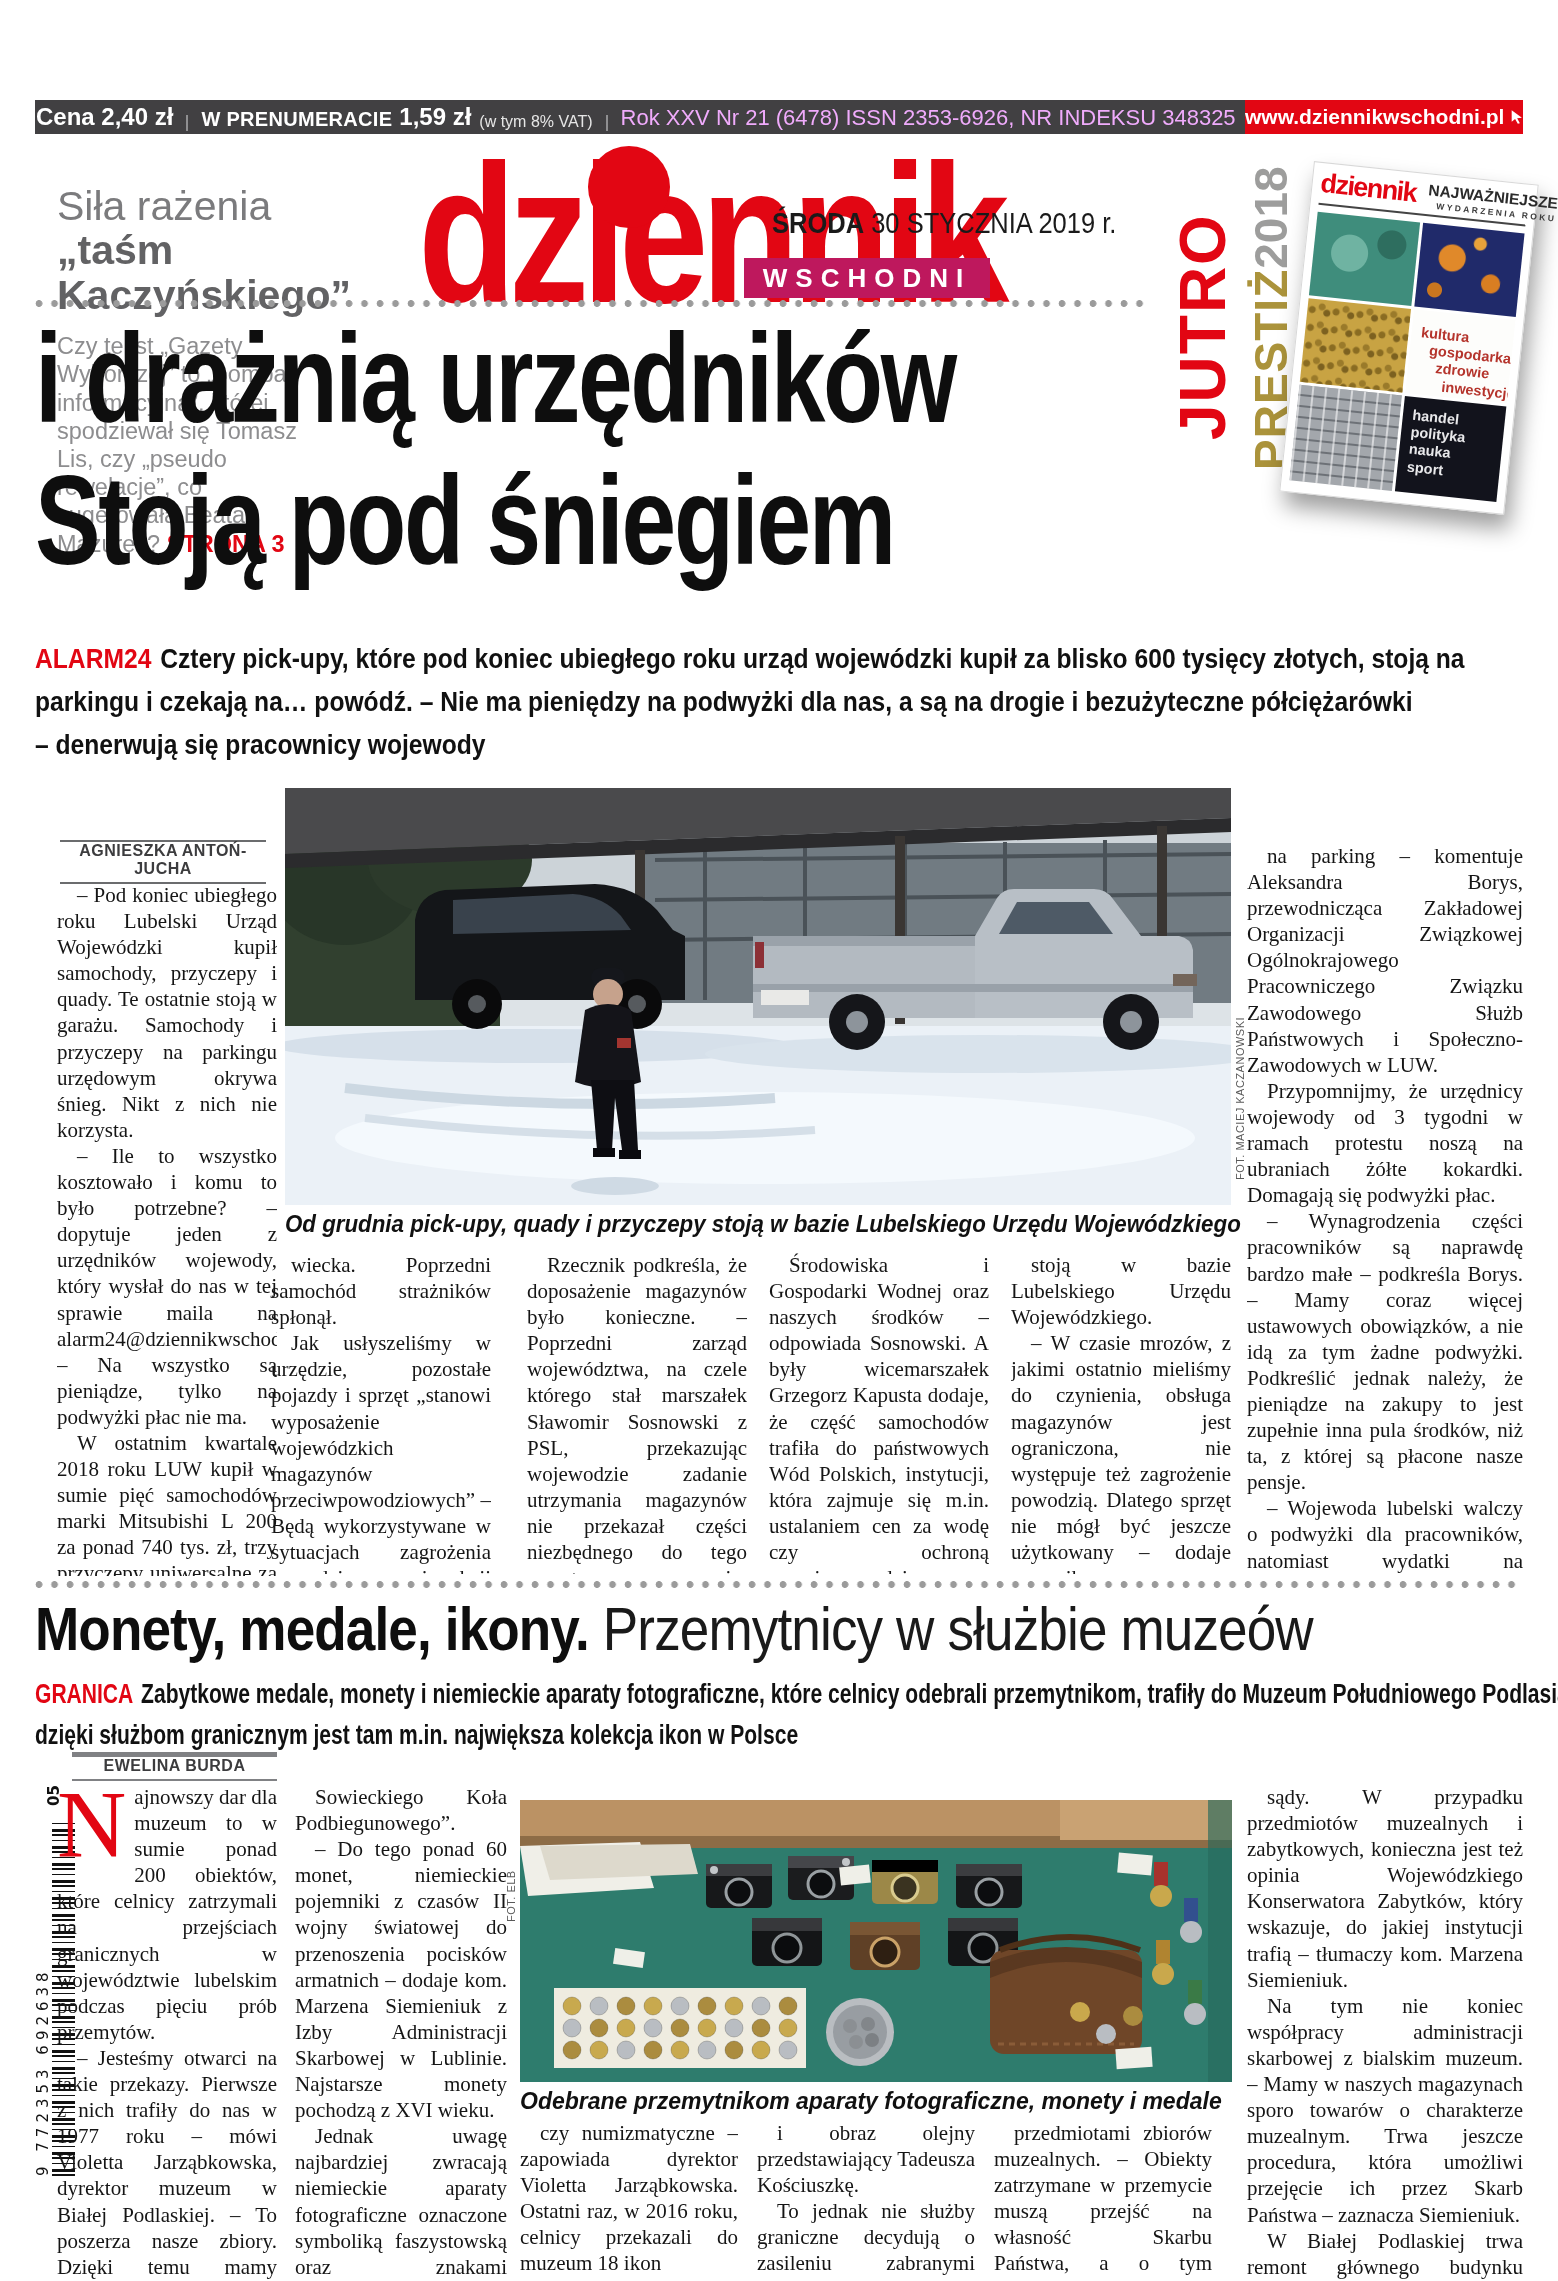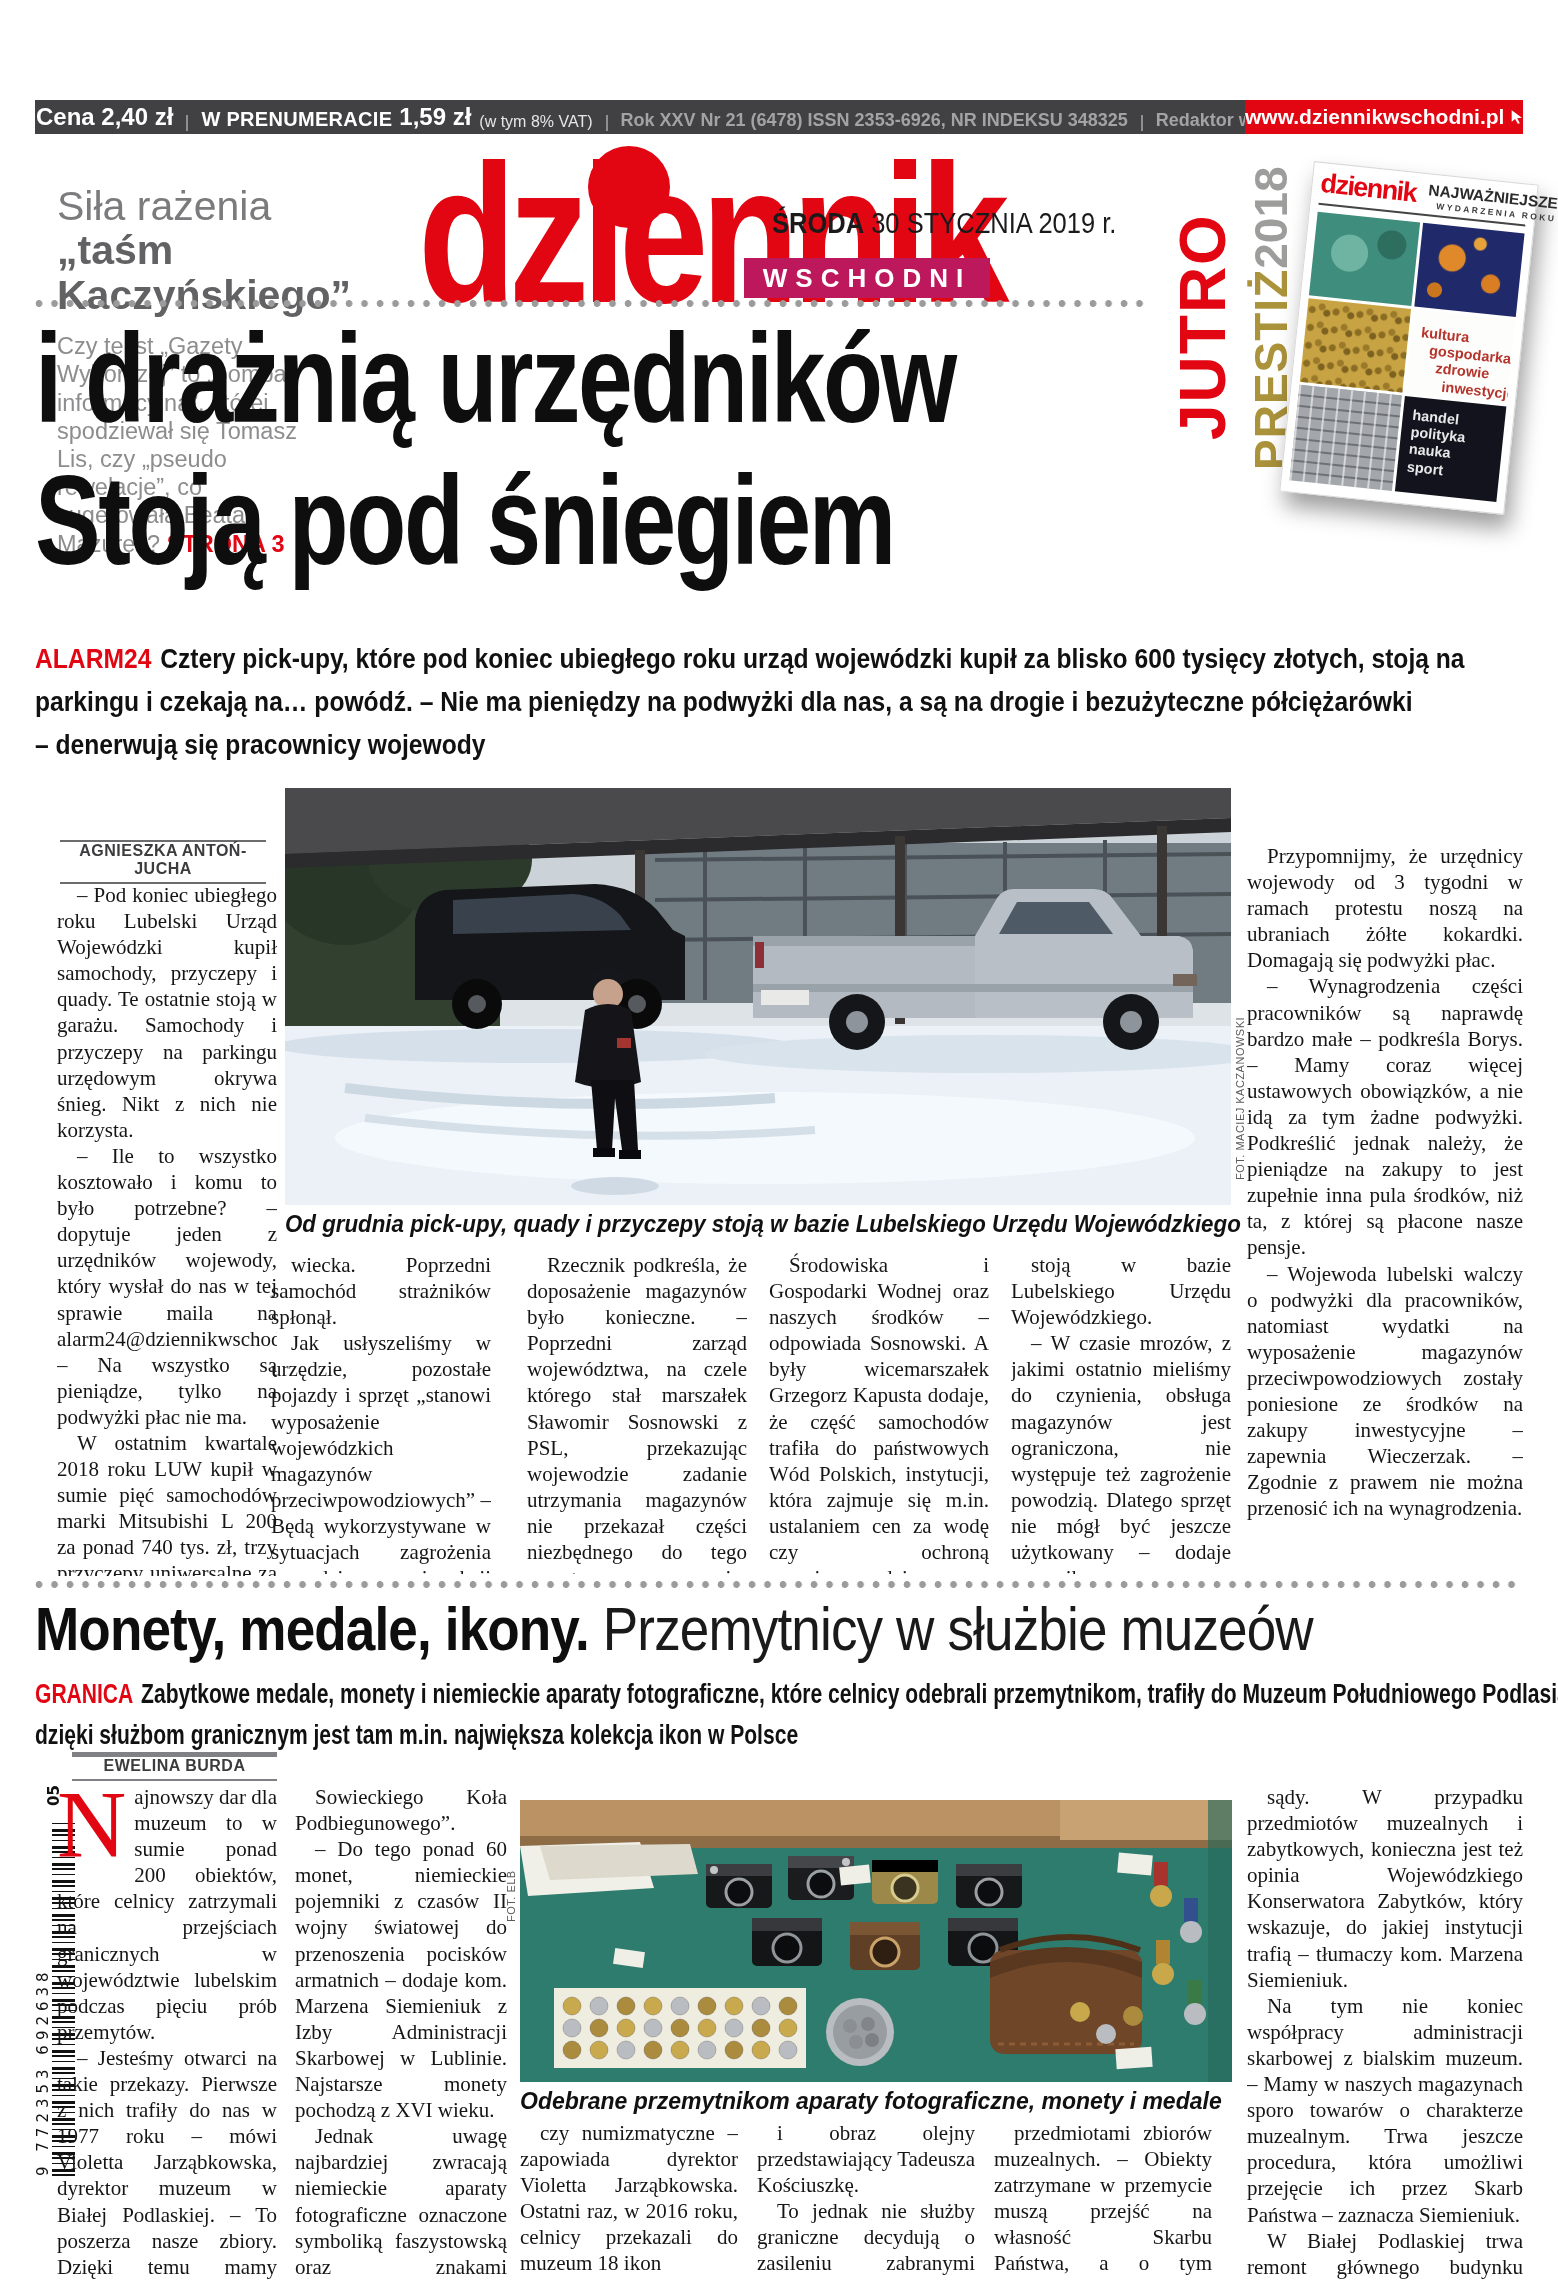--- a/index.html
+++ b/index.html
@@ -9,21 +9,21 @@
   .sx{display:inline-block;transform-origin:0 0;white-space:nowrap}
 
   
   .topbar{left:35px;top:100px;width:1488px;height:34px;background:#414042;color:#fff;
           display:flex;align-items:center}
   .tb-main{flex:1;display:flex;align-items:flex-end;padding-left:1px;white-space:nowrap;overflow:hidden}
   .tb-price{font-weight:700;font-size:24px}
   .tb-mid{font-weight:700;font-size:20px;letter-spacing:.3px}
   .tb-big{font-weight:700;font-size:24px;margin-left:7px}
   .tb-small{font-size:16px;color:#e6e6e6;margin-left:8px}
-  .tb-info{font-size:18px;font-weight:700;color:#a3a3a3}
+  .tb-info{font-size:22px;font-weight:400;color:#f0abfc}
   .vbar{width:0;height:16px;border-left:2px solid #8f8f91;margin:0 13px}
   .tb-web{width:278px;height:100%;background:#e20613;color:#fff;font-weight:700;font-size:21px;
           display:flex;align-items:center;justify-content:center;gap:7px}
 
   
   .teaser-t1{font-size:41px;color:#7b7b7d;line-height:1.05}
   .teaser-t2{font-size:41px;font-weight:700;color:#626264;line-height:1.1}
   .teaser-body{font-size:23.5px;line-height:1.2;color:#8d8d8f;margin-top:14px}
   .strona{color:#e20613;font-weight:700}
 
@@ -268,20 +268,21 @@
       <p>Rzecznik podkreśla, że doposażenie magazynów było konieczne. – Poprzedni zarząd województwa, na czele którego stał marszałek Sławomir Sosnowski z PSL, przekazując wojewodzie zadanie utrzymania magazynów nie przekazał części niezbędnego do tego sprzętu, m.in. samochodów, które w 2012 r. zostały zakupione z subwencji rządowej – zaznacza Wieczerzak.</p>
     </div>
   <div class="abs body" style="left:769px;top:1252px;width:220px;height:322px">
       <p>Środowiska i Gospodarki Wodnej oraz naszych środków – odpowiada Sosnowski. A były wicemarszałek Grzegorz Kapusta dodaje, że część samochodów trafiła do państwowych Wód Polskich, instytucji, która zajmuje się m.in. ustalaniem cen za wodę czy ochroną przeciwpowodziową.</p>
     </div>
   <div class="abs body" style="left:1011px;top:1252px;width:220px;height:322px">
       <p>stoją w bazie Lubelskiego Urzędu Wojewódzkiego.</p>
       <p>– W czasie mrozów, z jakimi ostatnio mieliśmy do czynienia, obsługa magazynów jest ograniczona, nie występuje też zagrożenie powodzią. Dlatego sprzęt nie mógł być jeszcze użytkowany – dodaje rzecznik.</p>
     </div>
   <div class="abs body" style="left:1247px;top:843px;width:276px;height:731px">
+      <p>na parking – komentuje Aleksandra Borys, przewodnicząca Zakładowej Organizacji Związkowej Ogólnokrajowego Pracowniczego Związku Zawodowego Służb Państwowych i Społeczno-Zawodowych w LUW.</p>
       <p>Przypomnijmy, że urzędnicy wojewody od 3 tygodni w ramach protestu noszą na ubraniach żółte kokardki. Domagają się podwyżki płac.</p>
       <p>– Wynagrodzenia części pracowników są naprawdę bardzo małe – podkreśla Borys. – Mamy coraz więcej ustawowych obowiązków, a nie idą za tym żadne podwyżki. Podkreślić jednak należy, że pieniądze na zakupy to jest zupełnie inna pula środków, niż ta, z której są płacone nasze pensje.</p>
       <p>– Wojewoda lubelski walczy o podwyżki dla pracowników, natomiast wydatki na wyposażenie magazynów przeciwpowodziowych zostały poniesione ze środków na zakupy inwestycyjne – zapewnia Wieczerzak. – Zgodnie z prawem nie można przenosić ich na wynagrodzenia.</p>
     </div>
 
   <div class="abs dots" style="left:35px;top:1580px;width:1488px"></div>
 
   <div class="abs" style="left:35px;top:1594px;width:1510px">
     <span class="sx" style="transform:scaleX(.87)">
       <span class="h2-bold">Monety, medale, ikony.</span><span class="h2-light"> Przemytnicy w służbie muzeów</span>

